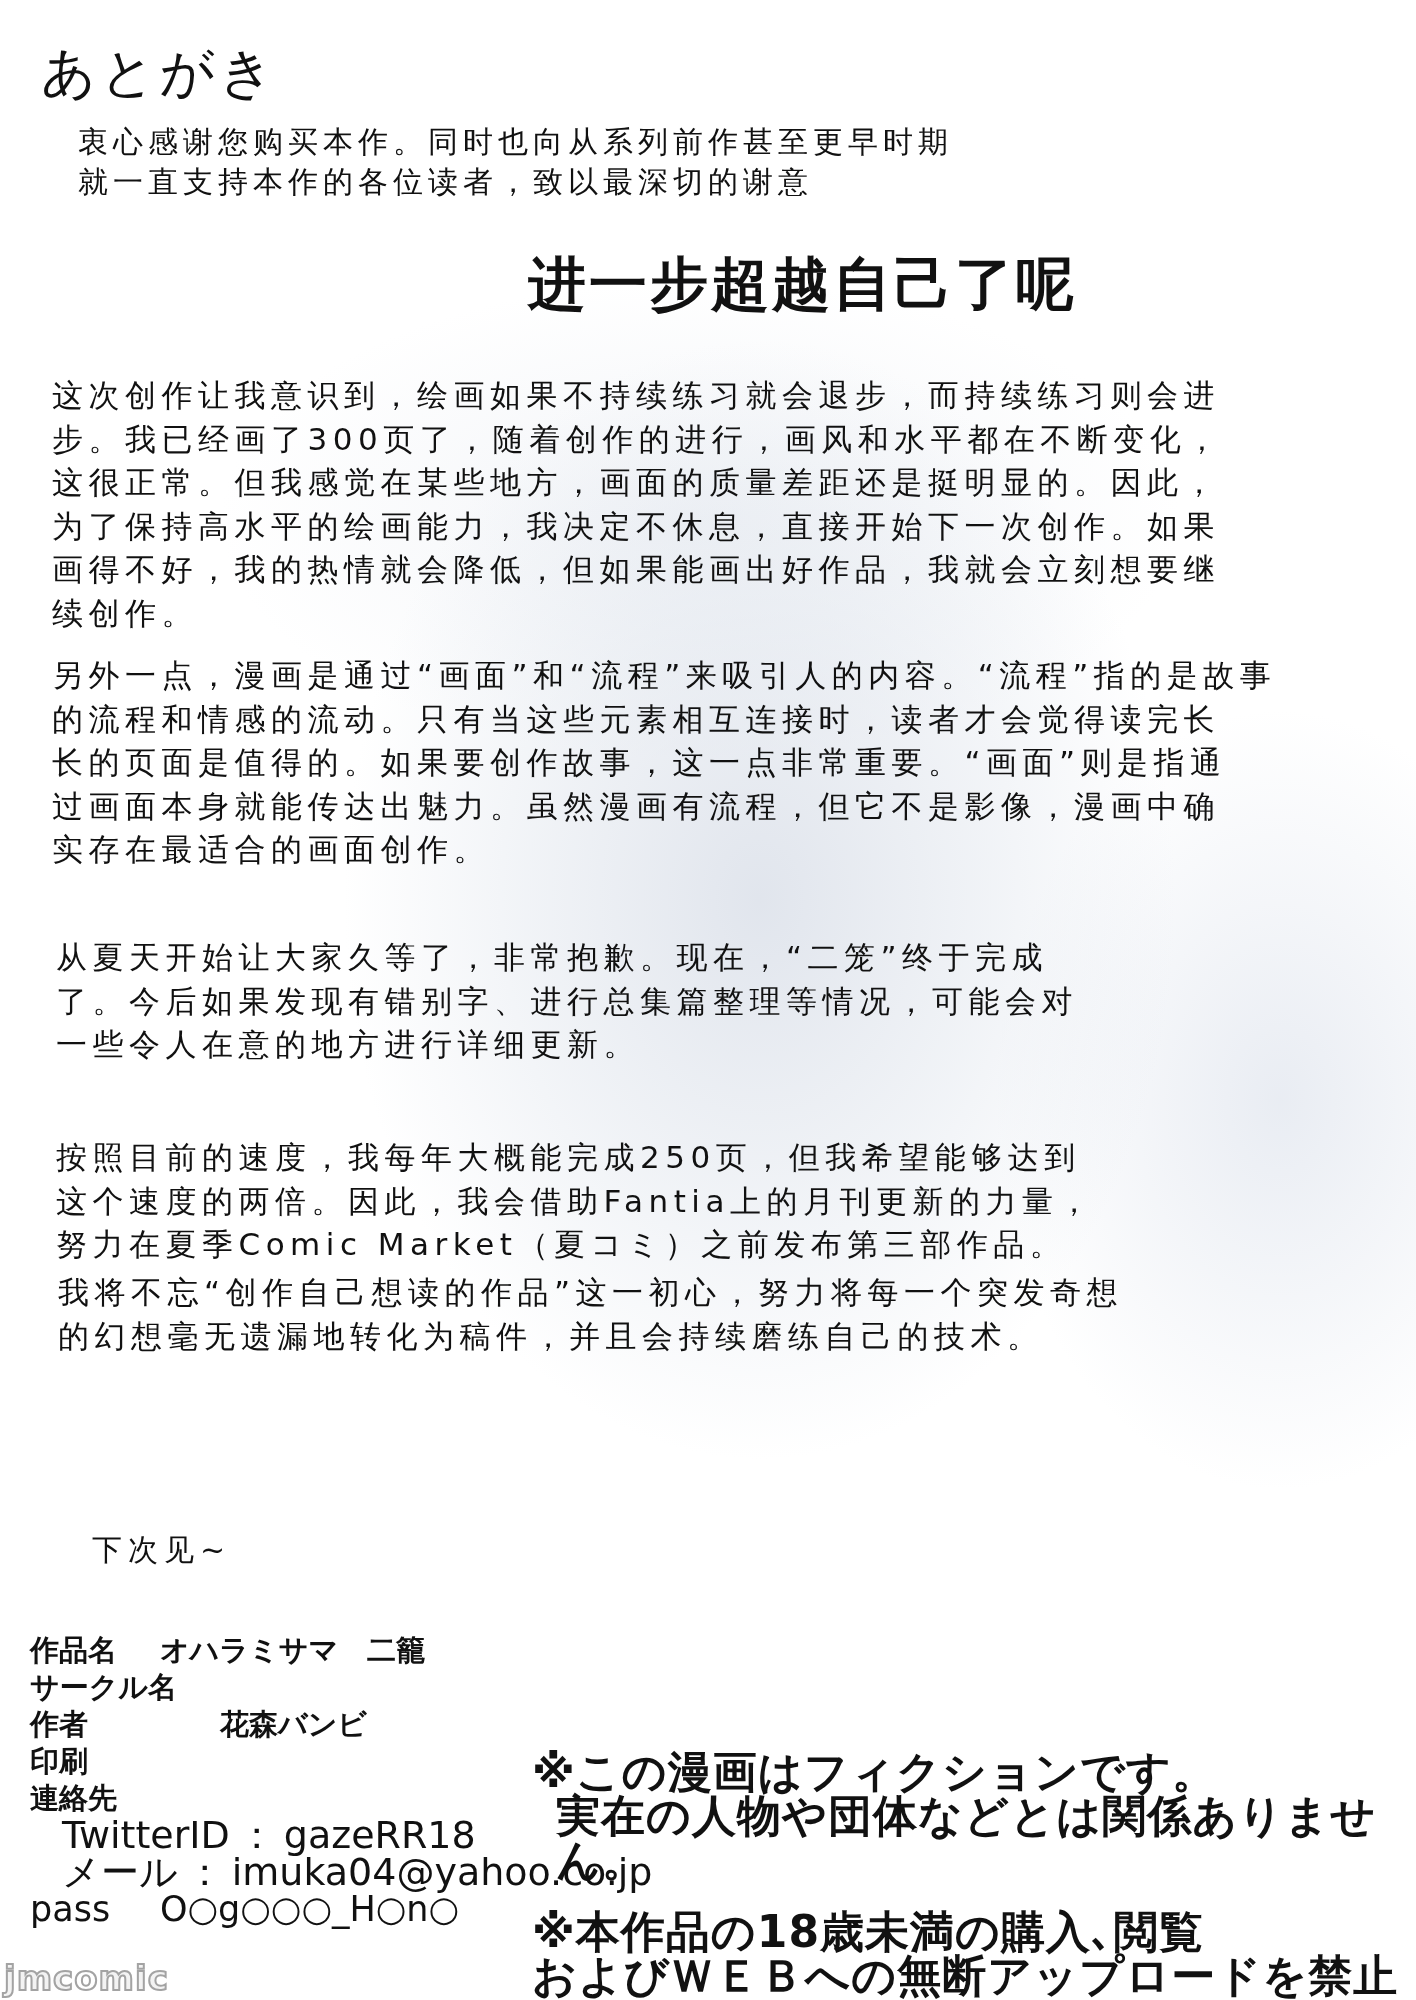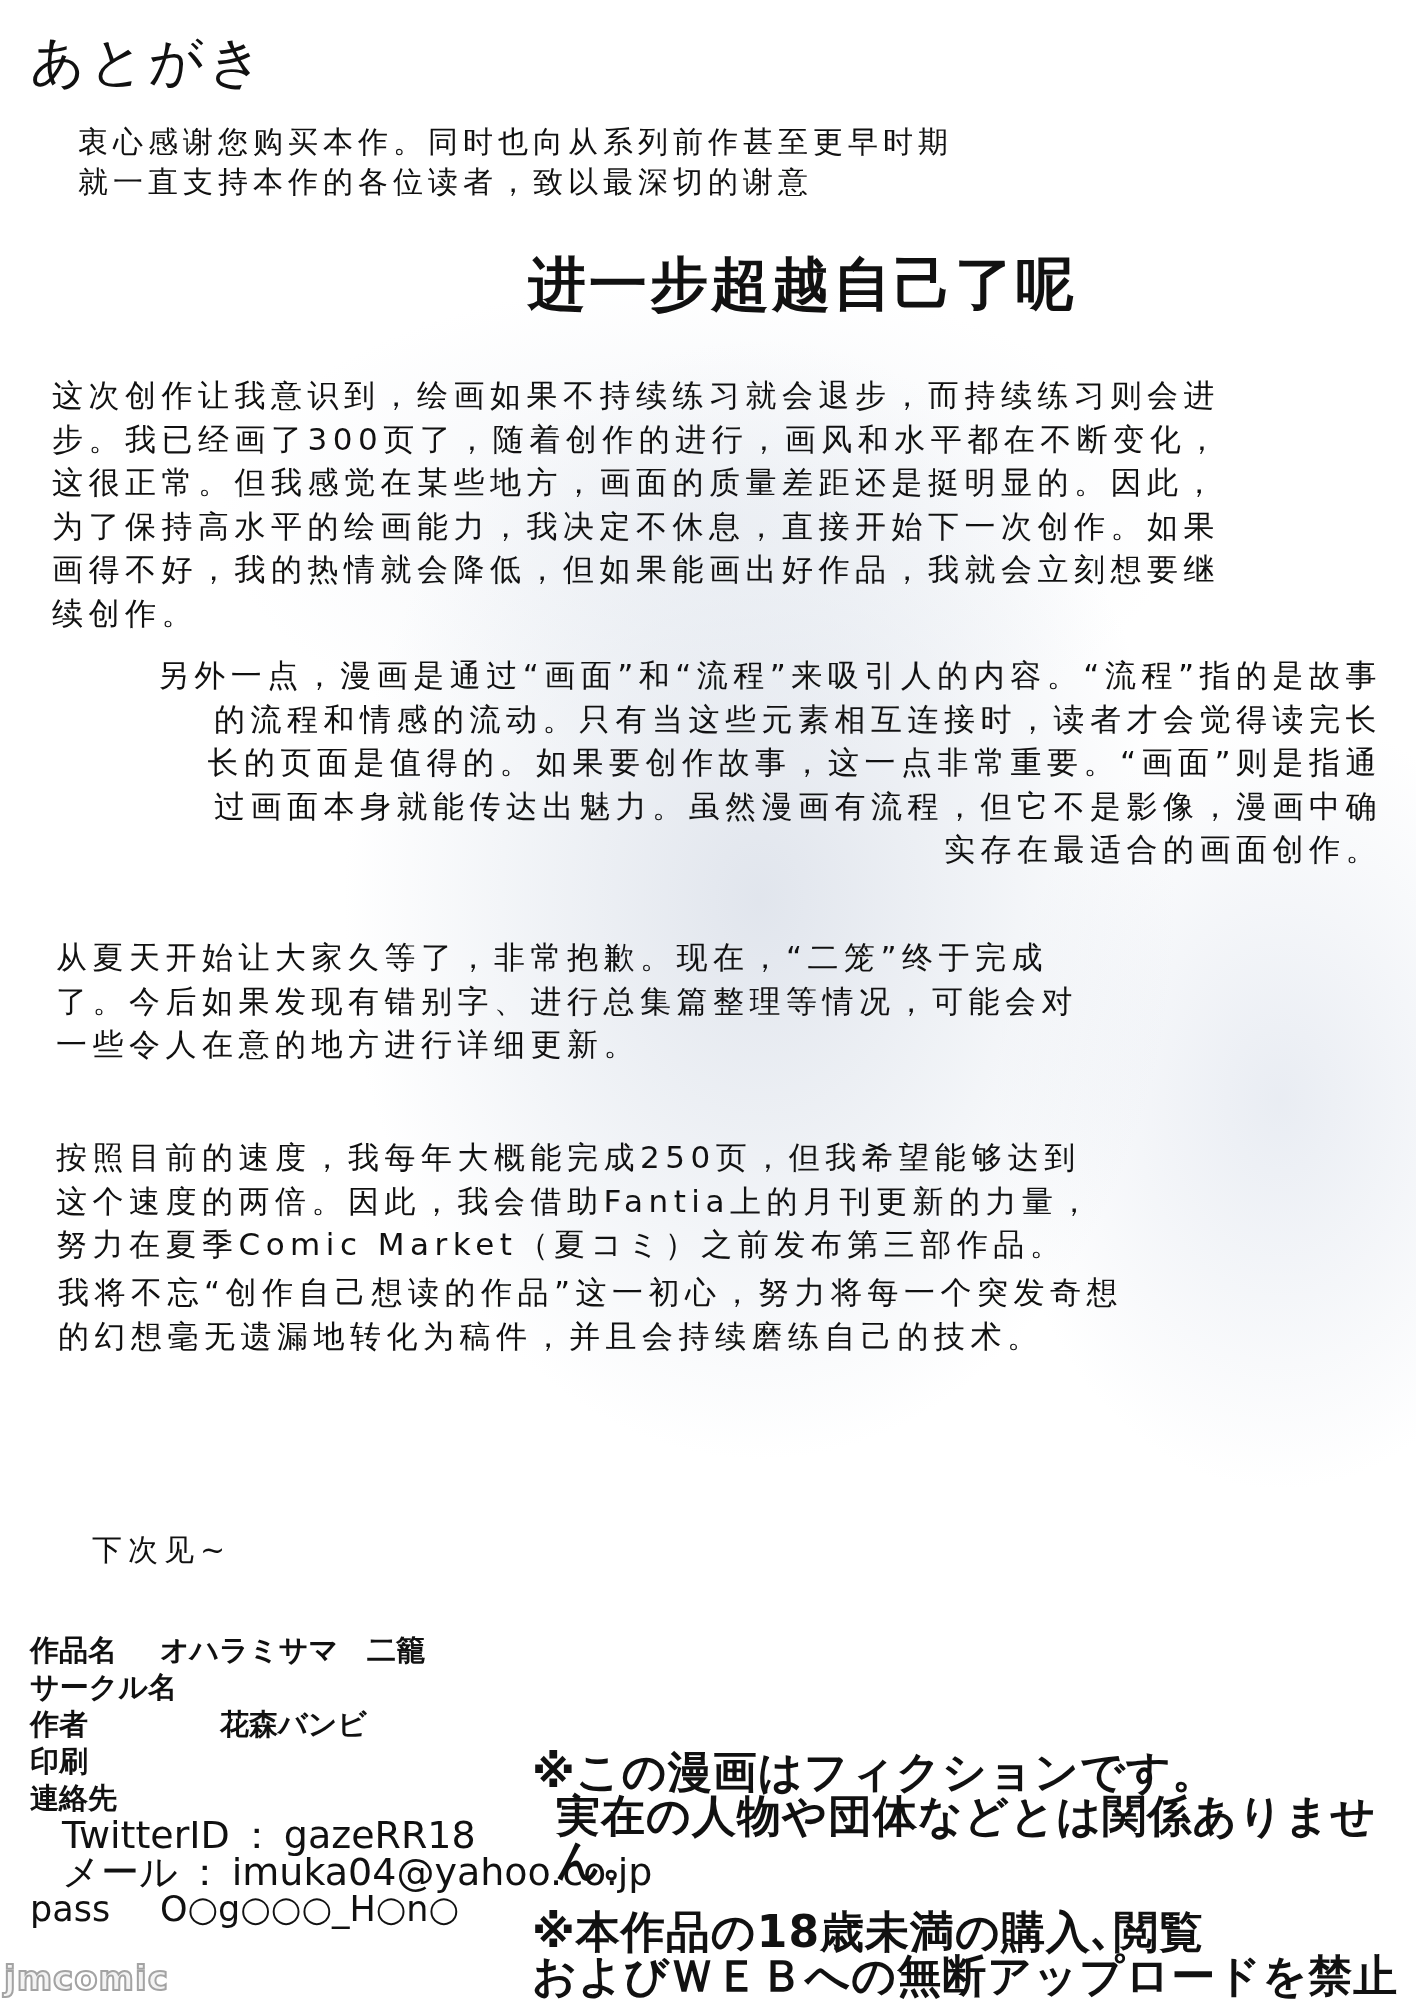--- a/index.html
+++ b/index.html
@@ -25,21 +25,21 @@
         radial-gradient(ellipse 600px 300px at 700px 520px, rgba(225,230,238,0.45) 0%, rgba(255,255,255,0) 80%);
       pointer-events: none;
     }
     .abs { position: absolute; }
     .page-title {
       left: 30px; top: 26px;
       font-family: "DejaVu Serif", "Liberation Serif", serif;
       font-size: 54px;
       letter-spacing: 4px;
       font-weight: normal;
-      margin: 0;
+      margin: 11px;
     }
     .intro {
       left: 78px; top: 122px;
       font-size: 30px;
       line-height: 40px;
       letter-spacing: 5px;
       margin: 0;
     }
     .section-heading {
       left: 528px; top: 246px;
@@ -51,21 +51,21 @@
     }
     .para {
       left: 52px;
       font-size: 31px;
       line-height: 43.5px;
       letter-spacing: 5.5px;
       margin: 0;
       white-space: pre-line;
     }
     .p1 { top: 374px; width: 1330px; }
-    .p2 { top: 654px; width: 1330px; text-align: right; }
+    .p2 { top: 654px; width: 1330px; }
     .p3 { top: 936px; width: 1100px; left: 56px; }
     .p4 { top: 1136px; width: 1100px; left: 56px; }
     .p5 { top: 1271px; width: 1200px; left: 58px; }
     .farewell {
       left: 92px; top: 1530px;
       font-family: "DejaVu Serif", "Liberation Serif", serif;
       font-size: 30px;
       letter-spacing: 6px;
       margin: 0;
     }

